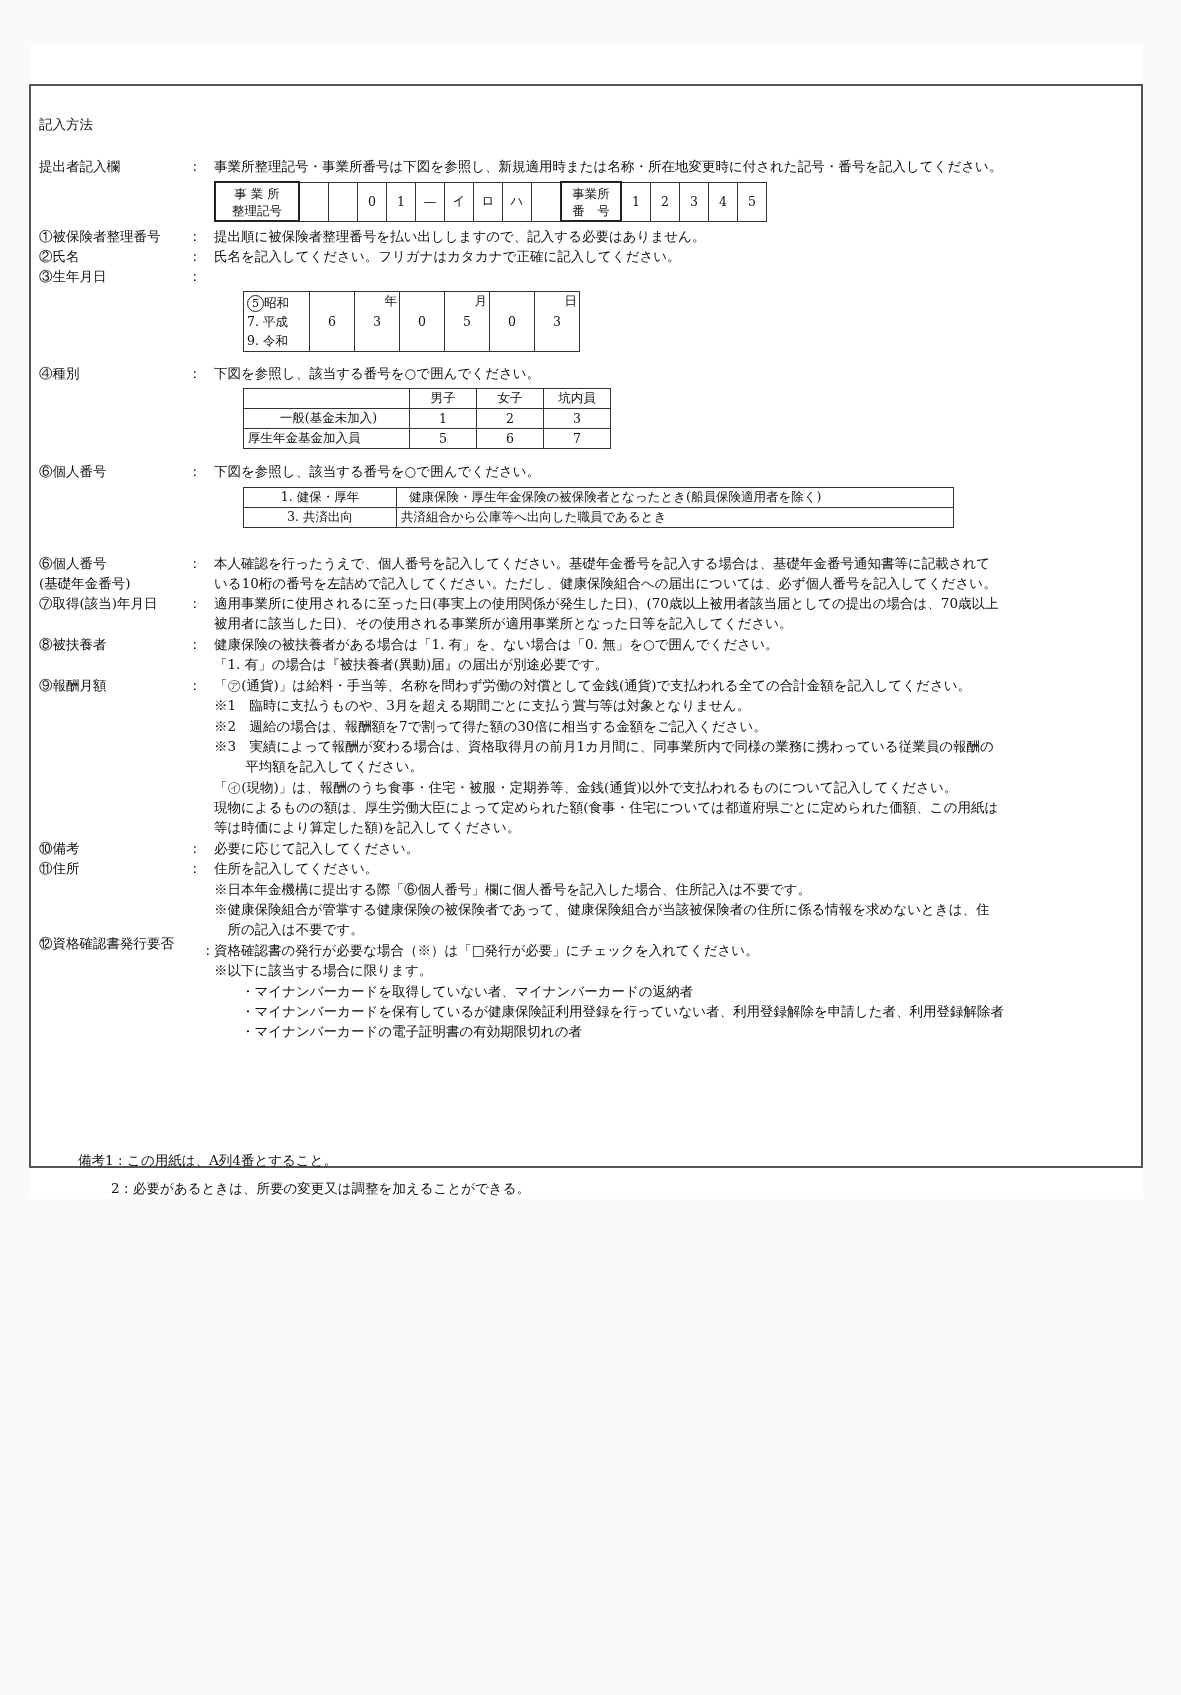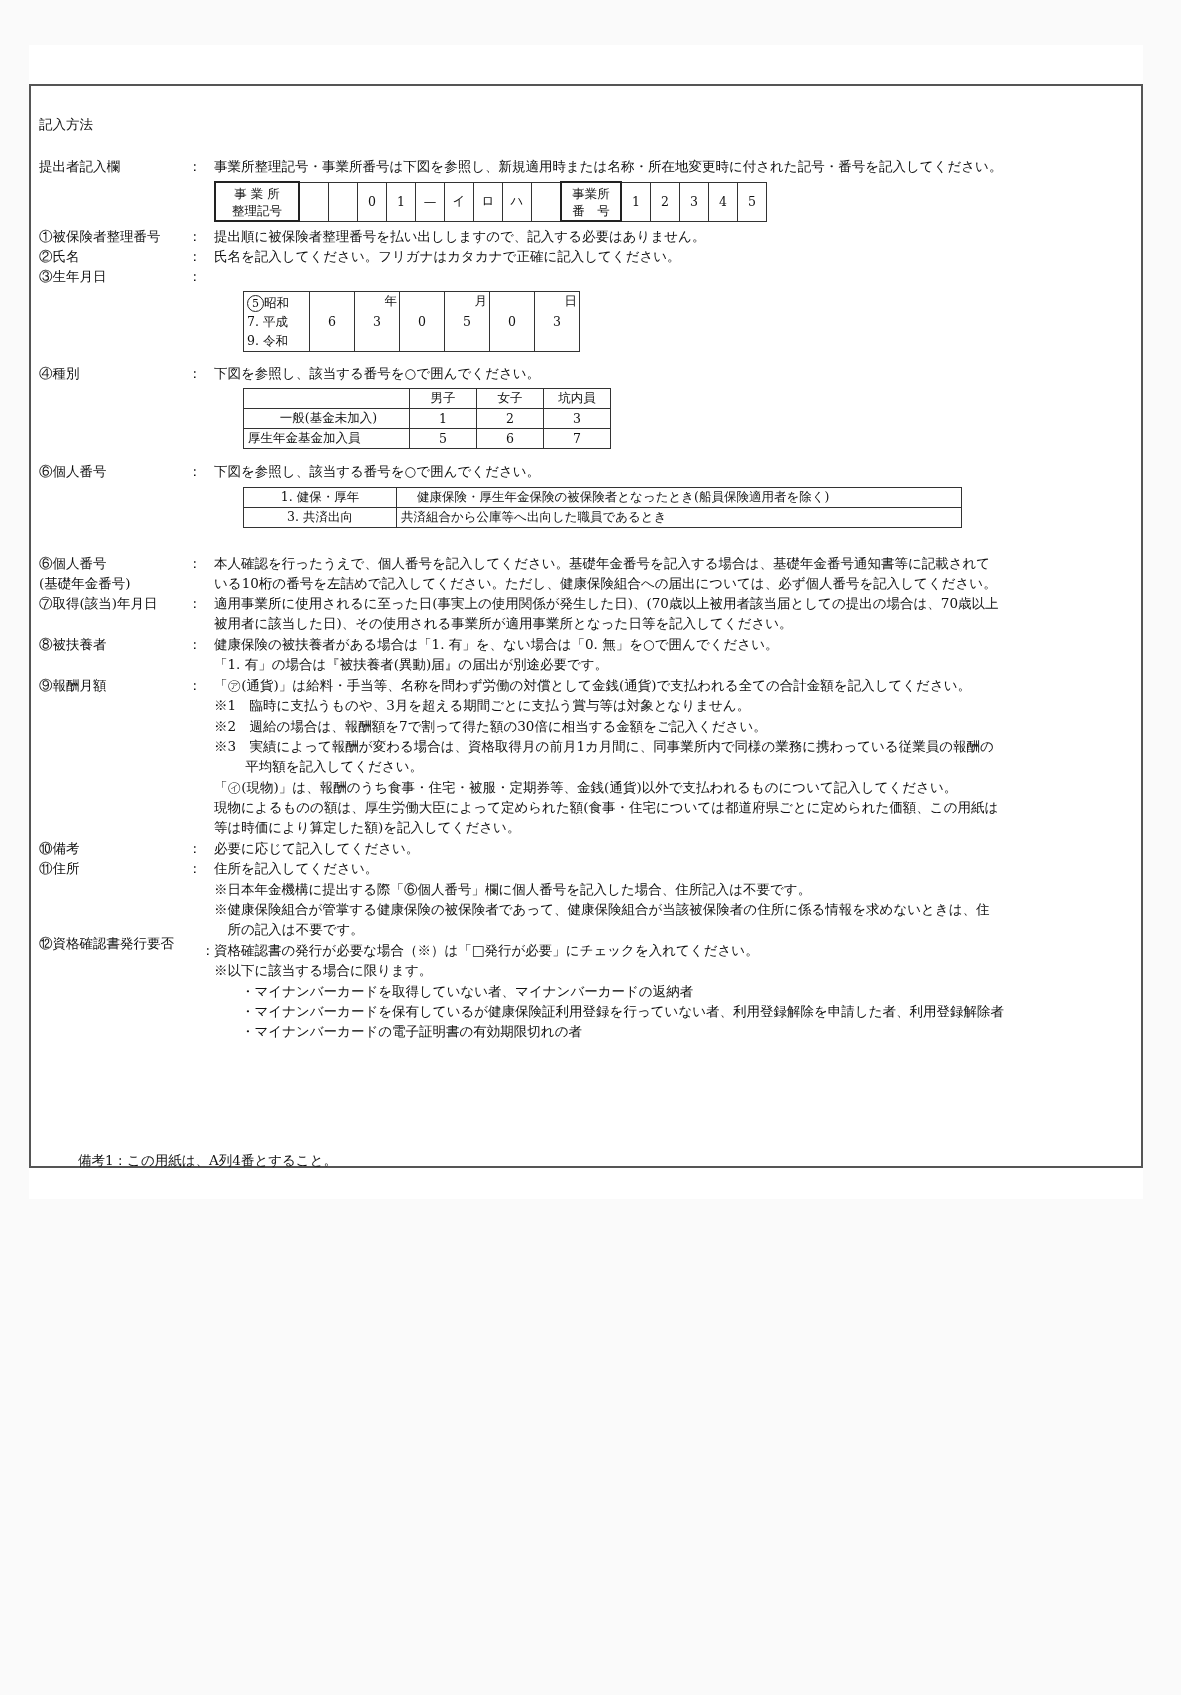--- a/index.html
+++ b/index.html
@@ -134,21 +134,21 @@
       </table>
 
     <div class="lbl" style="top:375px">⑥個人番号</div>
     <div class="colon" style="top:375px">：</div>
     <div class="txt" style="top:375px">下図を参照し、該当する番号を○で囲んでください。</div>
 
     <table style="left:212px; top:401px; font-size:12.5px;">
       <tbody>
           <tr style="height:20px">
         <td style="width:152px">1. 健保・厚年</td>
-        <td style="width:544px; text-align:left; padding-left:20px;margin-left:24px;">健康保険・厚生年金保険の被保険者となったとき(船員保険適用者を除く)</td>
+        <td style="width:544px; text-align:left; padding-left:12px;margin-left:24px;">健康保険・厚生年金保険の被保険者となったとき(船員保険適用者を除く)</td>
       </tr>
       <tr style="height:20px">
         <td>3. 共済出向</td>
         <td style="text-align:left; padding-left:4px;">共済組合から公庫等へ出向した職員であるとき</td>
       </tr>
     </tbody>
       </table>
 
     <div class="lbl" style="top:467px">⑥個人番号</div>
     <div class="lbl" style="top:487px">(基礎年金番号)</div>
@@ -191,13 +191,14 @@
     <div class="lbl" style="top:847px">⑫資格確認書発行要否</div>
     <div class="colon" style="top:854px; left:170px;">：</div>
     <div class="txt" style="top:854px">資格確認書の発行が必要な場合（※）は「□発行が必要」にチェックを入れてください。</div>
     <div class="txt" style="top:874px">※以下に該当する場合に限ります。</div>
     <div class="txt" style="top:895px">　　・マイナンバーカードを取得していない者、マイナンバーカードの返納者</div>
     <div class="txt" style="top:915px">　　・マイナンバーカードを保有しているが健康保険証利用登録を行っていない者、利用登録解除を申請した者、利用登録解除者</div>
     <div class="txt" style="top:935px">　　・マイナンバーカードの電子証明書の有効期限切れの者</div>
   </div>
 
   <div class="notes" style="left:49px; top:1105px;">備考1：この用紙は、A列4番とすること。</div>
+  <div class="notes" style="left:82px; top:1133px;">2：必要があるときは、所要の変更又は調整を加えることができる。</div>
 </div>
 
 </body></html>

